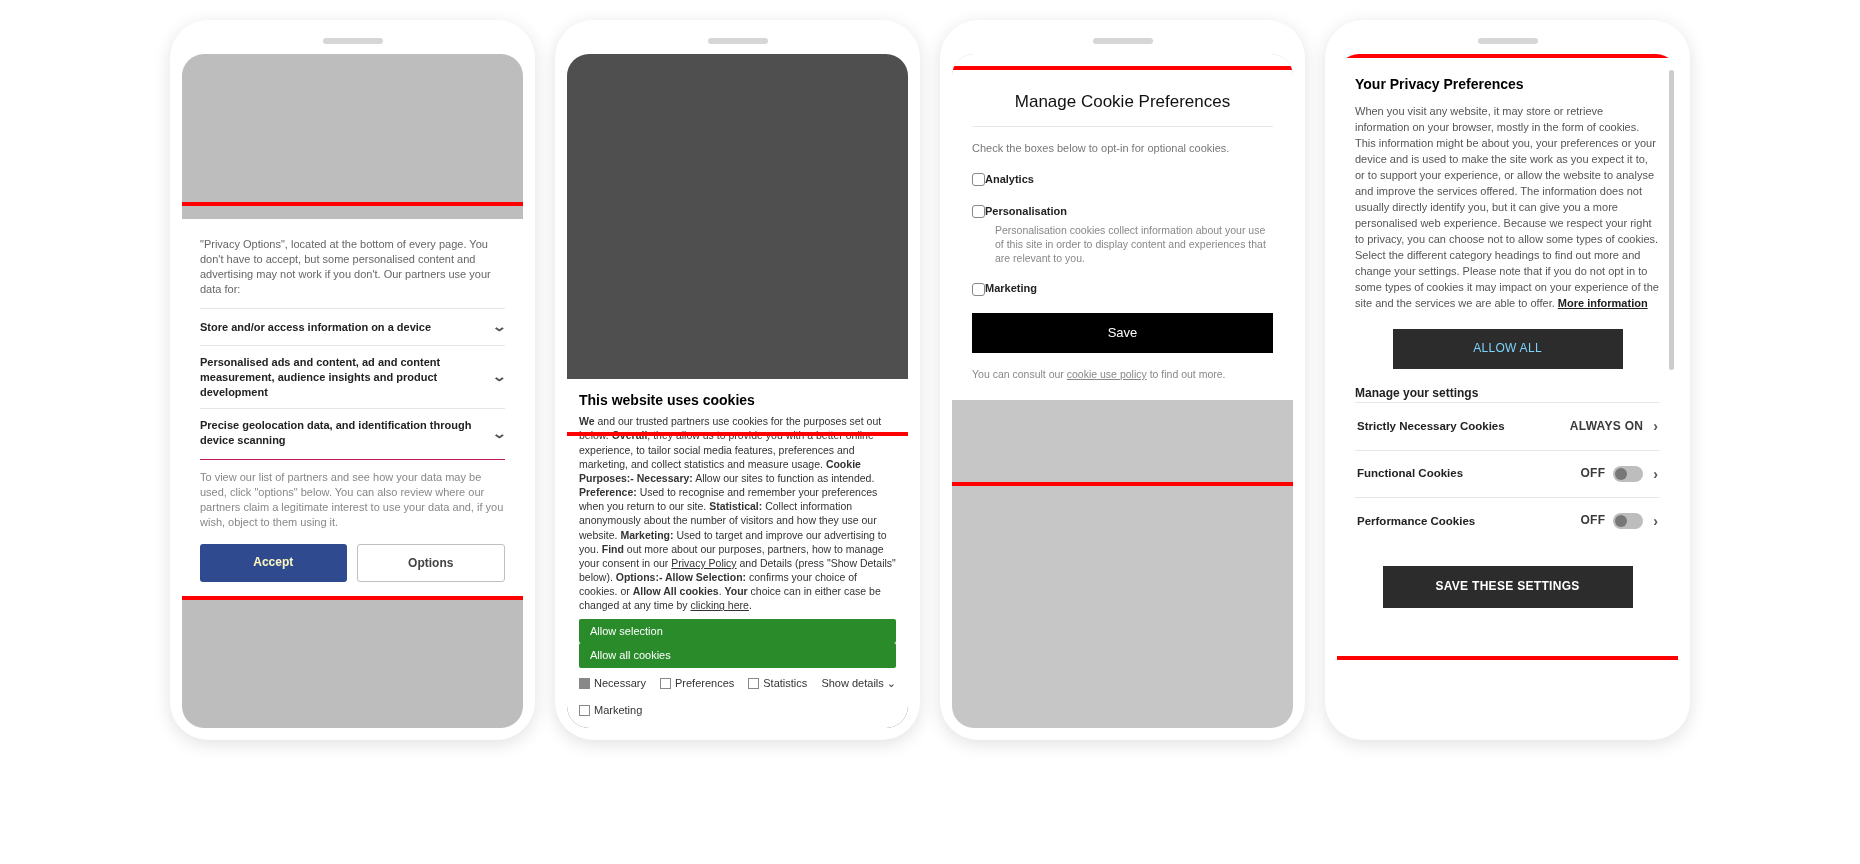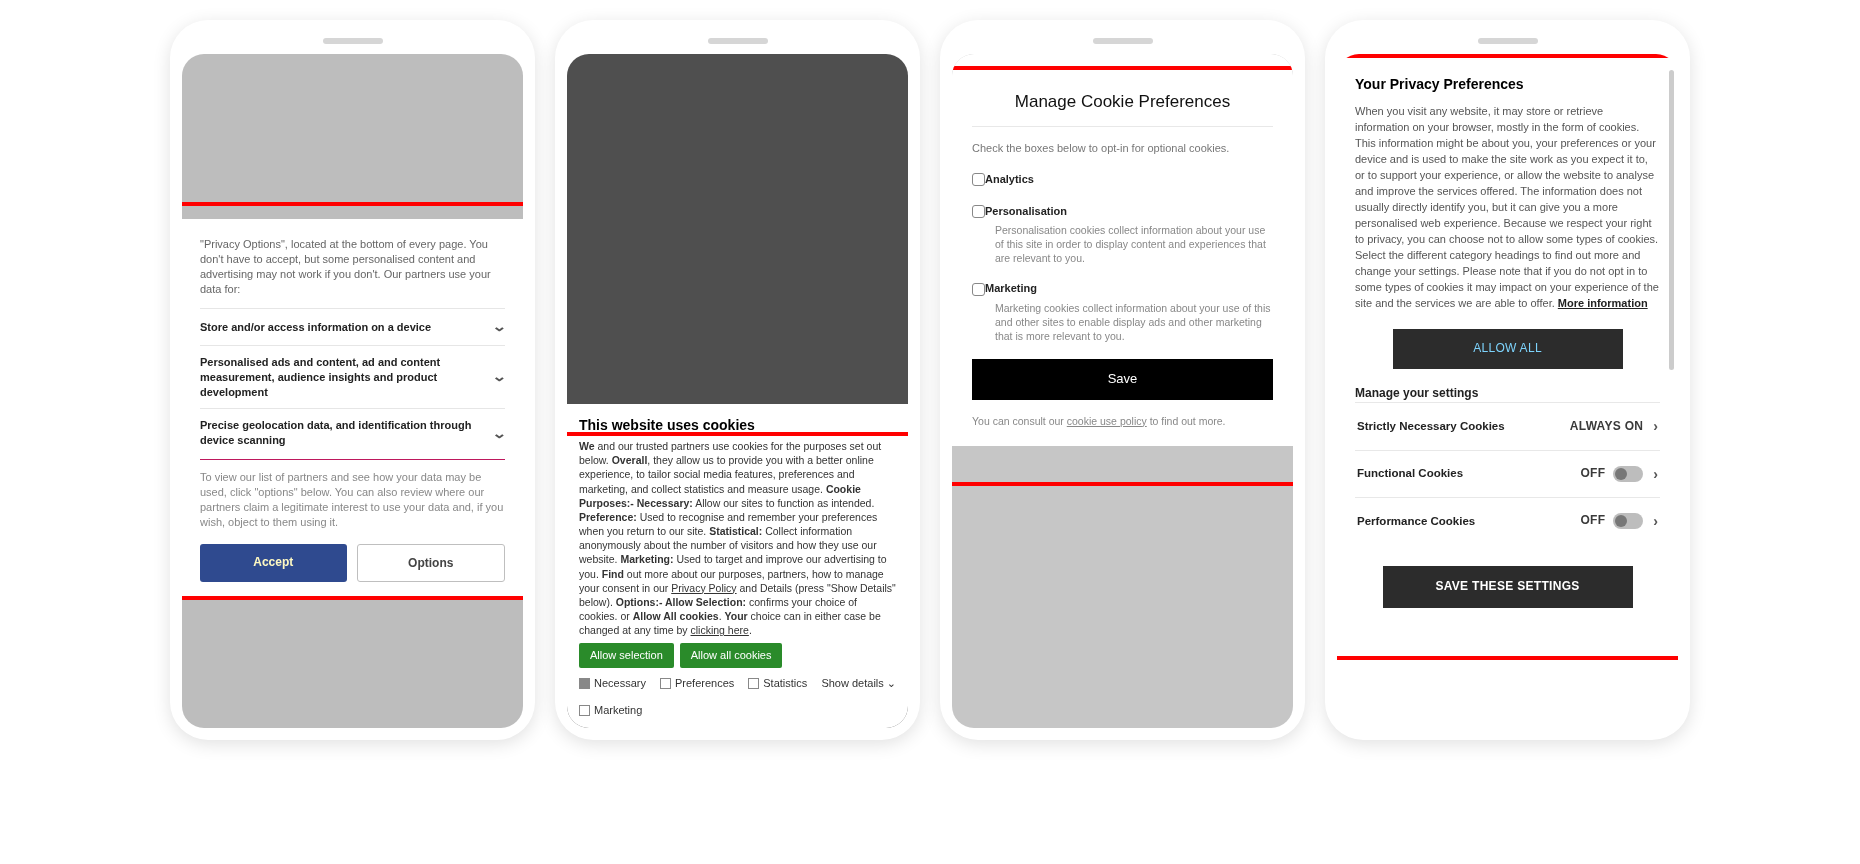--- a/index.html
+++ b/index.html
@@ -93,21 +93,21 @@
   background: #fff;
   padding: 12px 12px 10px;
   font-size: 10.5px;
   color: #333;
   line-height: 1.35;
 }
 .p2-title { font-weight: 700; font-size: 14px; margin-bottom: 4px; color: #000; }
 .p2-text { margin-bottom: 6px; }
 .p2-text b { font-weight: 700; }
 .p2-link { text-decoration: underline; color: #333; cursor: pointer; }
-.p2-btnrow { display: flex; gap: 6px; margin: 6px 0 8px; }
+.p2-btnrow { display: flex; justify-content: flex-end; margin: 6px 0 8px; flex-direction: column; }
 .p2-btn {
   background: #2a8b2a;
   color: #fff;
   padding: 5px 11px;
   font-size: 11px;
   cursor: pointer;
   border-radius: 2px;
 }
 .p2-checkrow { display: flex; flex-wrap: wrap; gap: 12px 14px; align-items: center; font-size: 11px; }
 .p2-check { display: inline-flex; align-items: center; gap: 4px; cursor: pointer; }
@@ -284,21 +284,20 @@
             <span class="p3-checkbox"></span>
             <span>Personalisation</span>
           </div>
         <div class="p3-desc">Personalisation cookies collect information about your use of this site in order to display content and experiences that are relevant to you.</div>
       </div>
       <div class="p3-cat">
         <div class="p3-cathead">
             <span class="p3-checkbox"></span>
             <span>Marketing</span>
           </div>
-        <div class="p3-desc">Marketing cookies collect information about your use of this and other sites to enable display ads and other marketing that is more relevant to you.</div>
       </div>
       <div class="p3-save">Save</div>
       <div class="p3-foot">
         <span>You can consult our </span><span class="u">cookie use policy</span><span> to find out more.</span>
       </div>
     </div>
     <div class="highlight" style="top:12px;left:-8px;right:-8px;height:420px"></div>
   </div>
 </div>
 

